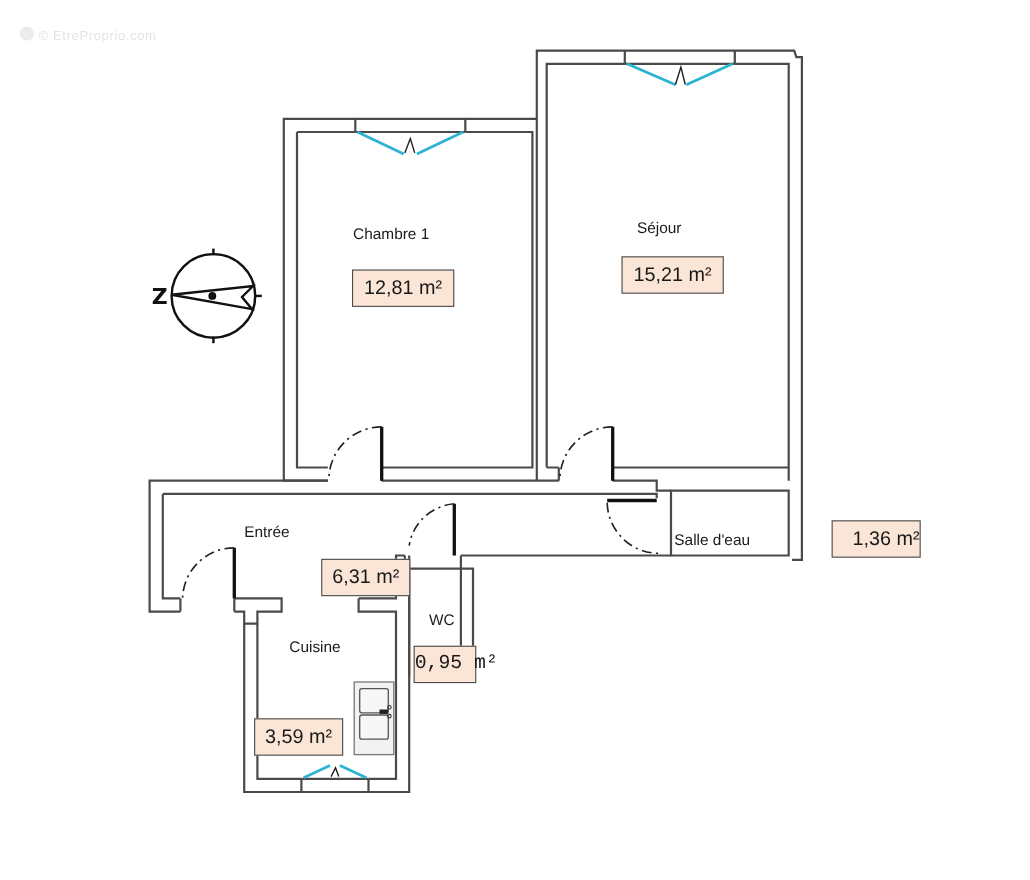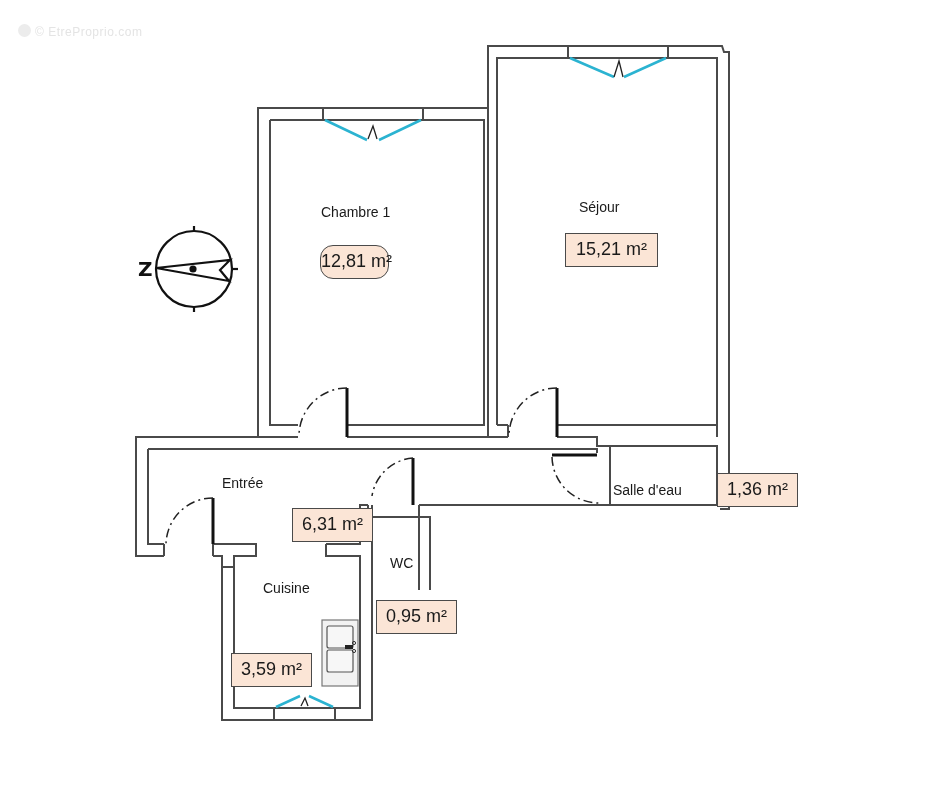--- a/index.html
+++ b/index.html
@@ -100,28 +100,28 @@
     <line x1="194" y1="226" x2="194" y2="232"></line>
     <line x1="194" y1="306" x2="194" y2="312"></line>
     <line x1="232" y1="269" x2="238" y2="269"></line>
     <path d="M156 268 L230 260 L220 270 L229 281 Z"></path>
     <circle cx="193" cy="269" r="2.5" fill="#111"></circle>
   </g>
   <text x="138" y="276" font-family="DejaVu Sans, sans-serif" font-weight="bold" font-size="20" fill="#111">Z</text>
 </svg>
 
 <div class="room-label" style="left:321px; top:204px;">Chambre 1</div>
-<div class="area-box" style="left:320px; top:245px; width:69px;border-radius:13px;">12,81 m²</div>
+<div class="area-box" style="left:320px; top:245px; width:93px;">12,81 m²</div>
 
 <div class="room-label" style="left:579px; top:199px;">Séjour</div>
 <div class="area-box" style="left:565px; top:233px; width:93px;">15,21 m²</div>
 
 <div class="room-label" style="left:222px; top:475px;">Entrée</div>
 <div class="area-box" style="left:292px; top:472px; width:81px;margin-top:36px;">6,31 m²</div>
 
 <div class="room-label" style="left:613px; top:470px;margin-top:12px;">Salle d'eau</div>
-<div class="area-box" style="left:717px; top:473px; width:81px;">1,36 m²</div>
+<div class="area-box" style="left:756px; top:473px; width:81px;text-align:right;">1,36 m²</div>
 
 <div class="room-label" style="left:390px; top:555px;">WC</div>
-<div class="area-box" style="left:376px; top:600px; width:81px;">0,95 m²</div>
+<div class="area-box" style="left:376px; top:587px; width:57px;font-family:Liberation Mono, monospace;">0,95 m²</div>
 
 <div class="room-label" style="left:263px; top:580px;">Cuisine</div>
 <div class="area-box" style="left:231px; top:625px; width:81px;margin-top:28px;">3,59 m²</div>
 
 </body></html>

